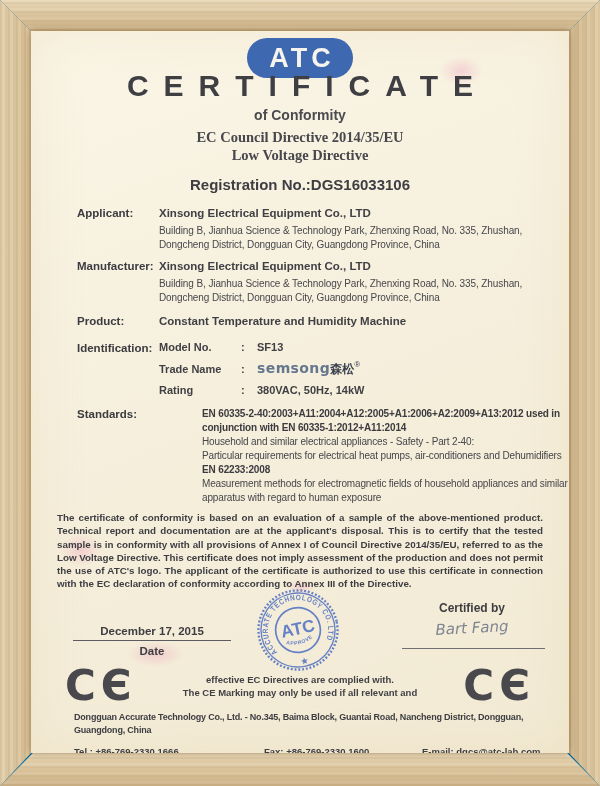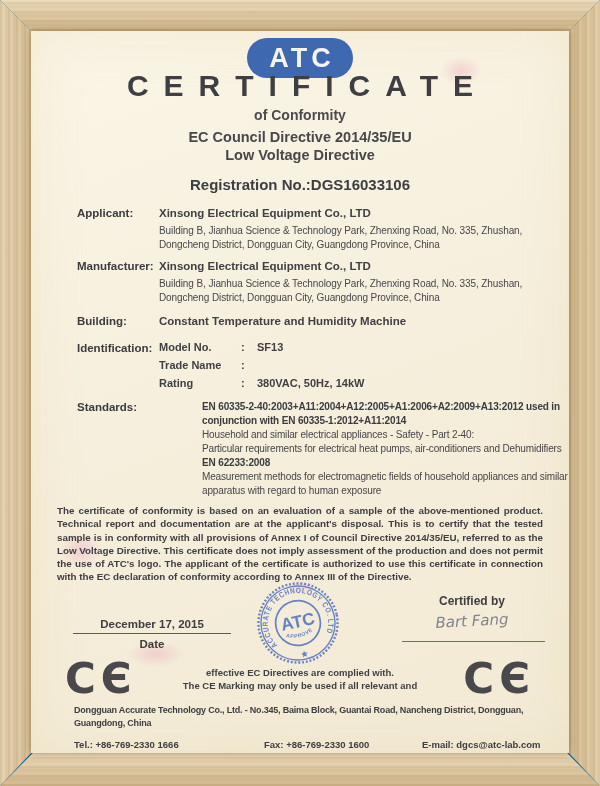--- a/index.html
+++ b/index.html
@@ -42,21 +42,21 @@
   .stain3 { left:250px; top:545px; width:40px; height:22px; }
   .stain4 { left:400px; top:20px; width:60px; height:40px; }
 
   
   .atc-logo { width:106px; height:40px; margin:7px auto 0; border-radius:21px;
     background:#3e68b0; color:#f6f4ec; font-weight:bold; font-size:27px; letter-spacing:4px;
     display:flex; align-items:center; justify-content:center; padding-left:4px; }
   .cert-title { margin-top:-8px; text-align:center; font-size:30px; font-weight:bold;
     letter-spacing:15px; padding-left:15px; color:#3e3e43; line-height:32px; position:relative; }
   .sub1 { margin-top:4px; text-align:center; font-size:14px; font-weight:bold; color:#4a4a4f; line-height:18px; }
-  .sub-block { margin-top:4px; text-align:center; font-size:14.5px; font-weight:bold; color:#47474c; line-height:18px; }
+  .sub-block { margin-top:4px; text-align:center; font-size:14.5px; font-weight:bold; color:#47474c; line-height:18px;font-family:Liberation Serif, serif; }
   .registration { margin-top:12px; text-align:center; font-size:15px; font-weight:bold; color:#3d3d42; line-height:18px; }
 
   
   .fields { margin-top:12px; padding-left:20px; }
   .frow { display:flex; margin-top:8px; }
   .flabel { flex:0 0 82px; font-size:11.5px; font-weight:bold; color:#3b3b40; line-height:15px; }
   .fval { flex:1; min-width:0; }
   .company { font-size:11.5px; font-weight:bold; line-height:15px; }
   .addr { font-size:10px; line-height:13.5px; margin-top:3px; color:#47474c; white-space:nowrap; letter-spacing:-.1px; }
   .product-val { font-size:11.5px; font-weight:bold; line-height:15px; }
@@ -148,35 +148,38 @@
         <div class="frow">
           <div class="flabel">Manufacturer:</div>
           <div class="fval">
             <div class="company">Xinsong Electrical Equipment Co., LTD</div>
             <div class="addr">Building B, Jianhua Science &amp; Technology Park, Zhenxing Road, No. 335, Zhushan,</div>
             <div class="addr" style="margin-top:0;">Dongcheng District, Dongguan City, Guangdong Province, China</div>
           </div>
         </div>
 
         <div class="frow" style="margin-top:10px;">
-          <div class="flabel">Building:</div>
+          <div class="flabel">Product:</div>
           <div class="fval product-val">Constant Temperature and Humidity Machine</div>
         </div>
 
         <div class="frow" style="margin-top:12px;">
           <div class="flabel">Identification:</div>
           <div class="fval">
             <div class="id-row">
               <span class="id-name">Model No.</span>
               <span class="id-colon">:</span>
               <span class="id-val">SF13</span>
             </div>
             <div class="id-row">
               <span class="id-name">Trade Name</span>
               <span class="id-colon">:</span>
+              <span>
+                <span class="semsong">semsong</span><span class="semsong semsong-cn">森松</span><span class="semsong-reg">®</span>
+              </span>
             </div>
             <div class="id-row">
               <span class="id-name">Rating</span>
               <span class="id-colon">:</span>
               <span class="id-val">380VAC, 50Hz, 14kW</span>
             </div>
           </div>
         </div>
 
         <div class="frow" style="margin-top:11px;gap:43px;">

